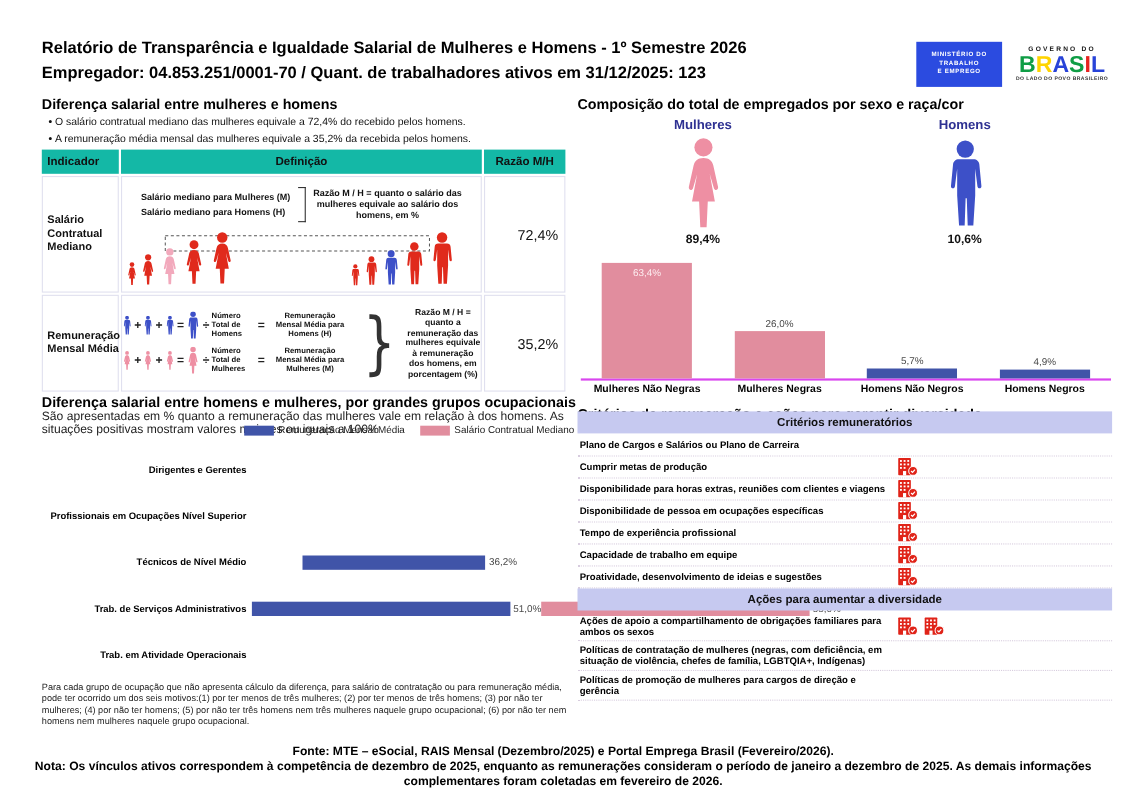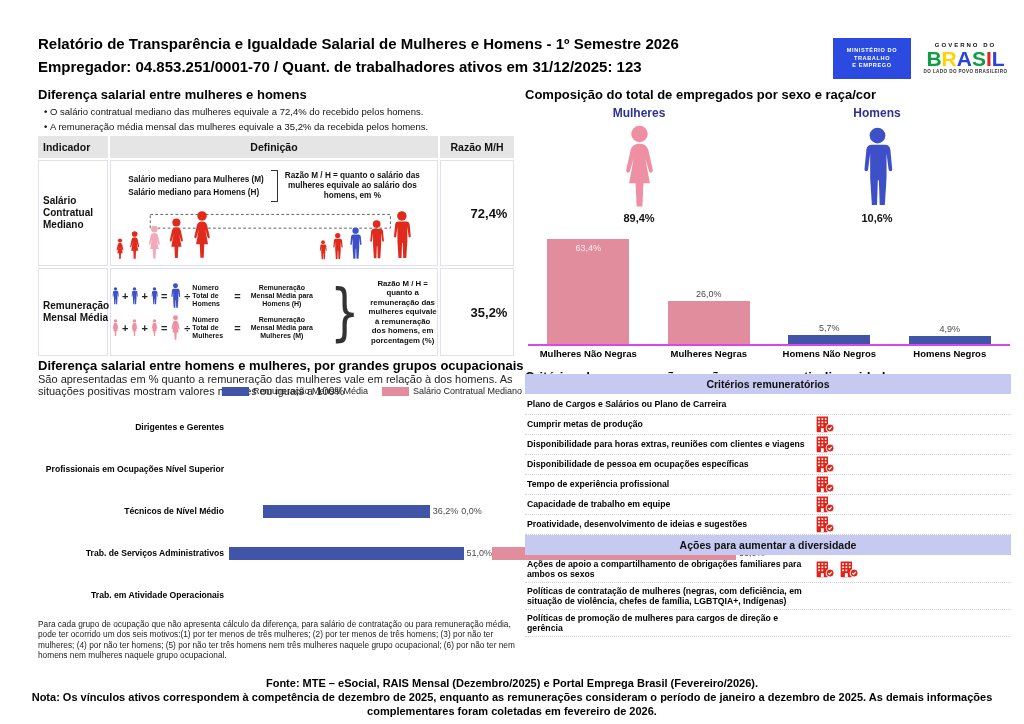--- a/index.html
+++ b/index.html
@@ -22,26 +22,26 @@
   
   .sec-title{font-size:13px;font-weight:bold;color:#000;}
 
   
   .bullets{left:44px;top:104px;font-size:9.5px;line-height:15px;color:#111;}
   .bullet::before{content:"• ";font-weight:bold;}
 
   
   .t1{left:38px;top:136px;width:478px;display:grid;grid-template-columns:70px 328px 74px;
       grid-auto-rows:min-content;gap:2px;}
-  .t1 .th{background:#e5e5e5;font-size:10.5px;font-weight:bold;display:flex;align-items:center;height:22px;}
+  .t1 .th{background:#14b8a6;font-size:10.5px;font-weight:bold;display:flex;align-items:center;height:22px;}
   .t1 .th.c1{padding-left:5px;}
   .t1 .th.c2,.t1 .th.c3{justify-content:center;}
   .t1 .cell{border:1px solid #E0E0EF;background:#fff;}
   .t1 .ind{font-size:10px;font-weight:bold;display:flex;align-items:center;padding-left:4px;line-height:12px;}
-  .t1 .ratio{font-size:13px;font-weight:bold;display:flex;align-items:center;justify-content:center;padding-left:24px;}
+  .t1 .ratio{font-size:13px;font-weight:normal;display:flex;align-items:center;justify-content:center;padding-left:24px;}
   .r1def{height:104px;display:flex;flex-direction:column;align-items:center;}
   .r2def{height:86px;display:flex;align-items:center;justify-content:center;gap:4px;}
   .fr-row{display:flex;align-items:center;justify-content:center;gap:7px;margin-top:5px;height:40px;}
   .fr-stack{font-size:8.2px;font-weight:bold;line-height:13px;text-align:left;}
   .rbracket{width:6px;height:30px;border-top:1.5px solid #333;border-right:1.5px solid #333;border-bottom:1.5px solid #333;}
   .fr-note{width:135px;font-size:8.2px;font-weight:bold;text-align:center;line-height:10px;}
   .people-strip{display:block;margin-top:1px;}
   .f2col{display:flex;flex-direction:column;gap:6px;}
   .f2line{display:flex;align-items:center;gap:2px;}
   .op{font-size:11px;font-weight:bold;color:#222;}
@@ -308,24 +308,20 @@
         <div class="hcat">Profissionais em Ocupações Nível Superior</div>
         <div class="hplot"></div>
       </div>
       <div class="hrow">
         <div class="hcat">Técnicos de Nível Médio</div>
         <div class="hplot">
           <div class="hbarrow">
             <div class="hbar" style="width: 166.52px; background: rgb(64, 84, 168);"></div>
             <span class="hval">36,2%</span>
           </div>
-          <div class="hbarrow">
-            <div class="hbar" style="width: 0px; background: rgb(225, 141, 158);"></div>
-            <span class="hval">0,0%</span>
-          </div>
         </div>
       </div>
       <div class="hrow">
         <div class="hcat">Trab. de Serviços Administrativos</div>
         <div class="hplot">
           <div class="hbarrow">
             <div class="hbar" style="width: 234.6px; background: rgb(64, 84, 168);"></div>
             <span class="hval">51,0%</span>
           </div>
           <div class="hbarrow">

